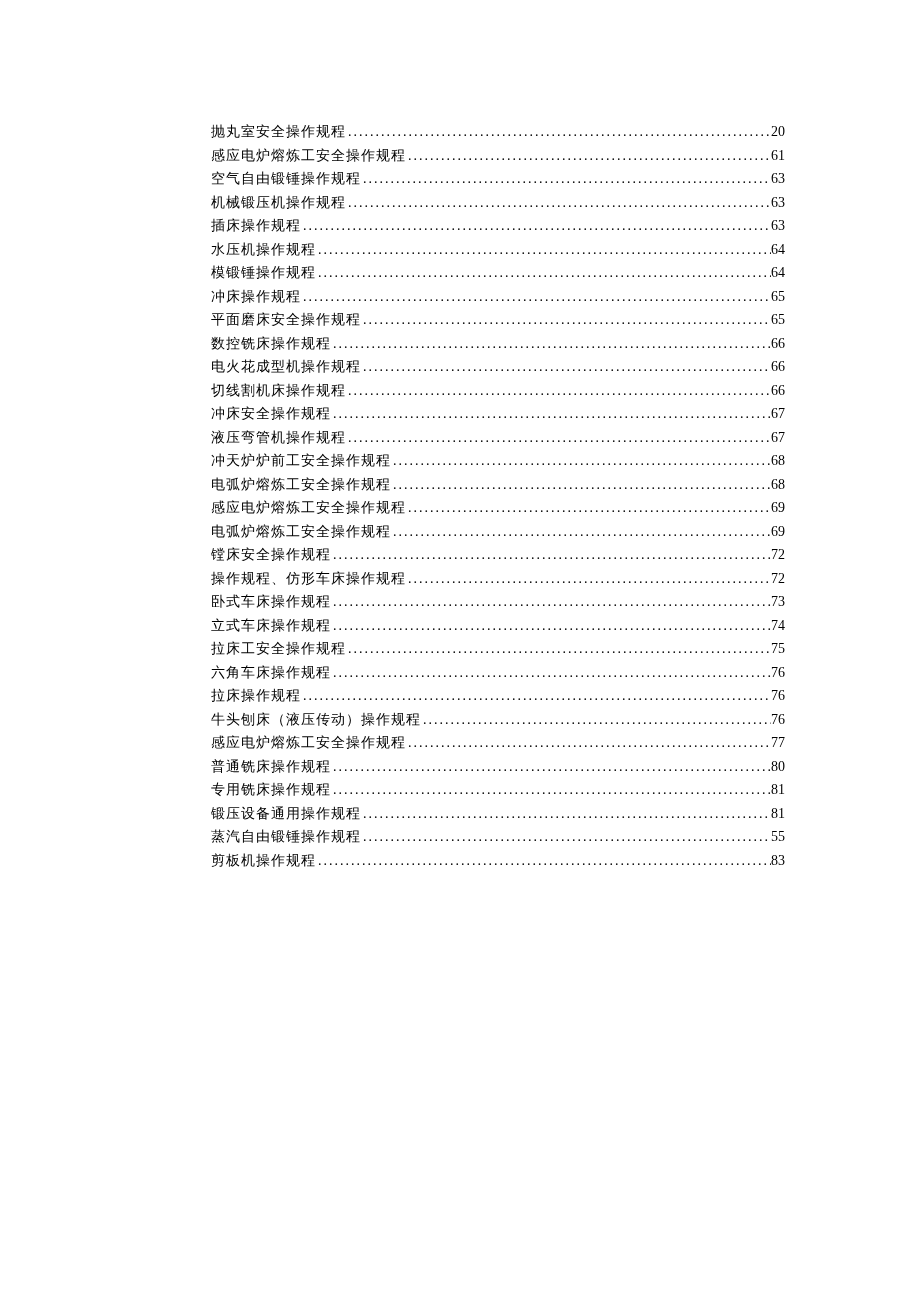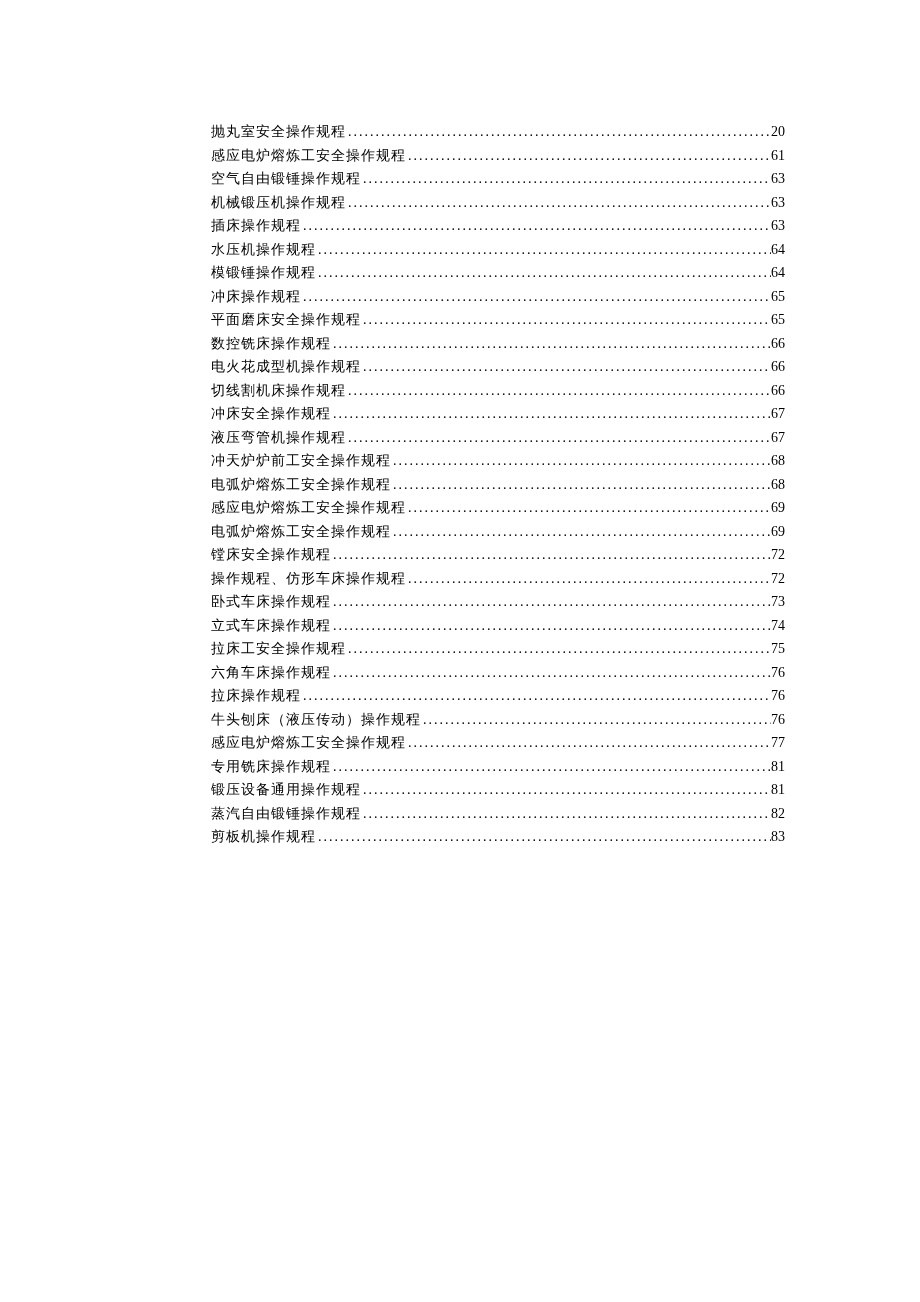--- a/index.html
+++ b/index.html
@@ -177,32 +177,37 @@
       <span class="toc-title">牛头刨床（液压传动）操作规程</span>
       <span class="toc-leader"></span>
       <span class="toc-page">76</span>
     </div>
     <div class="toc-entry">
       <span class="toc-title">感应电炉熔炼工安全操作规程</span>
       <span class="toc-leader"></span>
       <span class="toc-page">77</span>
     </div>
     <div class="toc-entry">
+      <span class="toc-title">普通铣床操作规程</span>
+      <span class="toc-leader"></span>
+      <span class="toc-page">80</span>
+    </div>
+    <div class="toc-entry">
       <span class="toc-title">专用铣床操作规程</span>
       <span class="toc-leader"></span>
       <span class="toc-page">81</span>
     </div>
     <div class="toc-entry">
       <span class="toc-title">锻压设备通用操作规程</span>
       <span class="toc-leader"></span>
       <span class="toc-page">81</span>
     </div>
     <div class="toc-entry">
       <span class="toc-title">蒸汽自由锻锤操作规程</span>
       <span class="toc-leader"></span>
-      <span class="toc-page">82</span>
+      <span class="toc-page">55</span>
     </div>
     <div class="toc-entry">
       <span class="toc-title">剪板机操作规程</span>
       <span class="toc-leader"></span>
       <span class="toc-page">83</span>
     </div>
   </div>
 
 </body></html>

